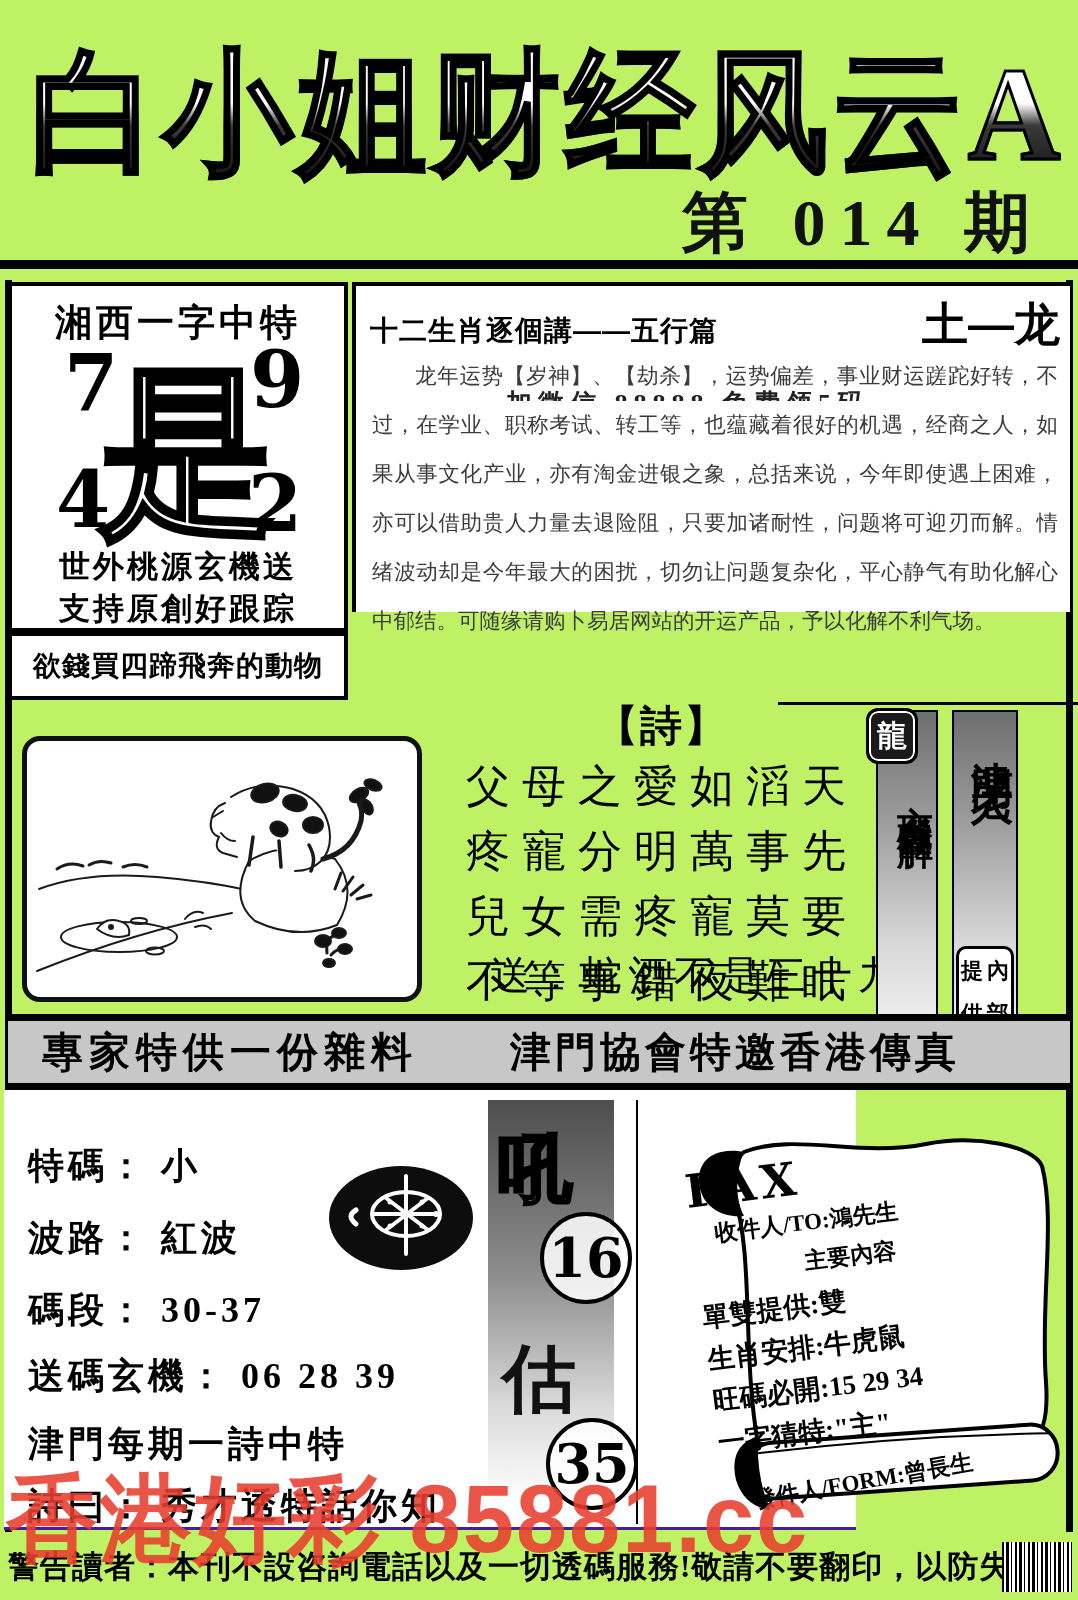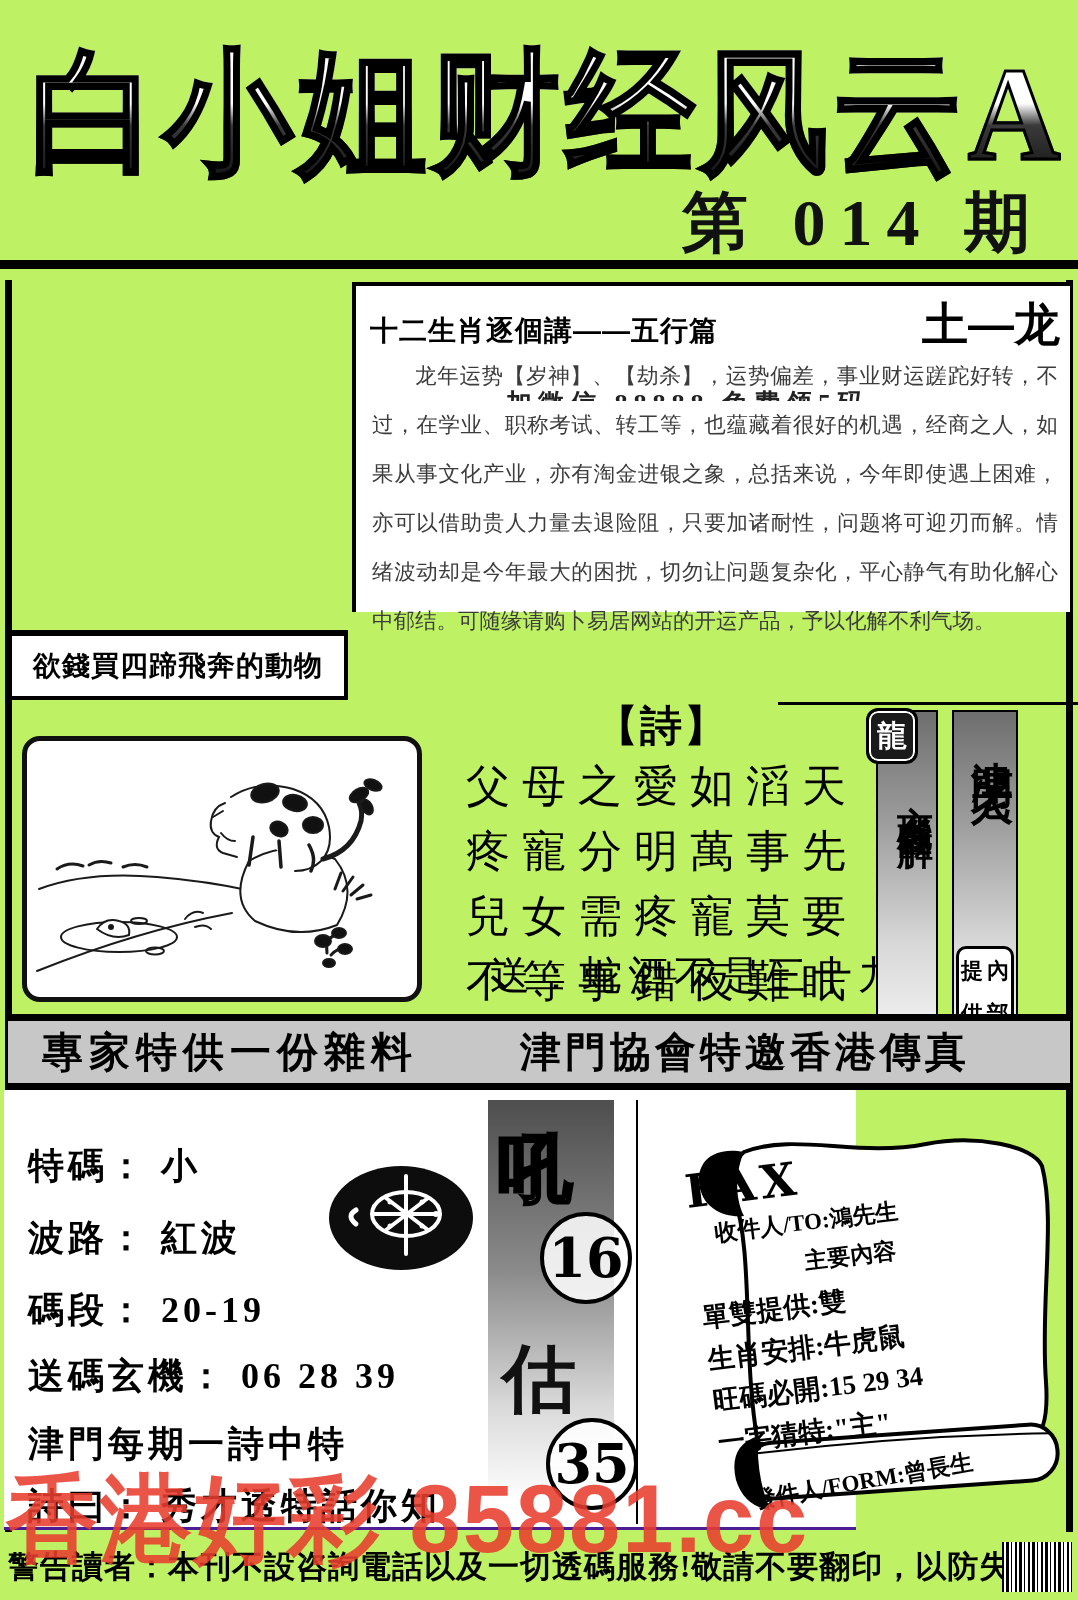--- a/index.html
+++ b/index.html
@@ -69,21 +69,21 @@
   .vstrip1 .vtext{ font-size:36px; margin-top:64px; margin-left:12px; letter-spacing:10px; }
   .vstrip2 .vtext{ font-size:42px; margin-top:16px; margin-left:10px; letter-spacing:8px; }
   .seal-icon{ position:absolute; left:-12px; top:-4px; width:52px; height:56px; background:#1a1a1a; border:3px solid #000;
     border-radius:12px; color:#fff; font-size:30px; font-weight:bold; display:flex; align-items:center; justify-content:center;
     box-shadow:0 0 0 2px #fff inset; }
   .corner-box{ position:absolute; left:2px; bottom:4px; width:58px; height:92px; border:3px solid #000; border-radius:10px;
     background:#fff; display:grid; grid-template-columns:1fr 1fr; align-items:center; justify-items:center; font-size:22px; font-weight:bold; }
 
   
   .banner{ position:absolute; left:8px; top:1014px; width:1062px; height:76px; background:#c7c7c7;
-    border-top:7px solid #000; border-bottom:7px solid #000; display:flex; align-items:center;gap:10px; }
+    border-top:7px solid #000; border-bottom:7px solid #000; display:flex; align-items:center; }
   .banner-left{ margin-left:34px; font-size:41px; font-weight:bold; letter-spacing:6px; }
   .banner-right{ margin-left:92px; font-size:41px; font-weight:bold; letter-spacing:4px; }
 
   
   .bottom-box{ position:absolute; left:4px; top:1090px; width:852px; height:440px; border-bottom:3px solid #4c1d95; background:#fff; }
   .tip-line{ position:absolute; left:24px; font-size:36px; font-weight:bold; letter-spacing:4px; white-space:nowrap; }
   .tip-0{ top:52px; } .tip-1{ top:124px; } .tip-2{ top:196px; }
   .tip-3{ top:262px; } .tip-4{ top:330px; } .tip-5{ top:392px; }
   .oval-logo{ position:absolute; left:322px; top:72px; }
 
@@ -119,20 +119,30 @@
 <body>
 
 <div class="page">
 
   <div class="main-title">白小姐财经风云A</div>
   <div class="issue-no">第 014 期</div>
   <div class="top-rule"></div>
 
   <div class="main-frame"></div>
 
+  <div class="boxA">
+    <div class="boxA-title">湘西一字中特</div>
+    <div class="num num-7">7</div>
+    <div class="num num-9">9</div>
+    <div class="num num-4">4</div>
+    <div class="num num-2">2</div>
+    <div class="big-char">是</div>
+    <div class="boxA-line boxA-line1">世外桃源玄機送</div>
+    <div class="boxA-line boxA-line2">支持原創好跟踪</div>
+  </div>
 
   <div class="boxB">
     <div class="boxB-text">欲錢買四蹄飛奔的動物</div>
   </div>
 
   <div class="boxC">
     <div class="boxC-header">
       <span class="boxC-title">十二生肖逐個講——五行篇</span>
       <span class="boxC-element">土—龙</span>
     </div>
@@ -202,21 +212,21 @@
   </div>
 
   <div class="banner">
     <span class="banner-left">專家特供一份雜料</span>
     <span class="banner-right">津門協會特邀香港傳真</span>
   </div>
 
   <div class="bottom-box">
     <div class="tip-line tip-0">特碼： 小</div>
     <div class="tip-line tip-1">波路： 紅波</div>
-    <div class="tip-line tip-2">碼段： 20-19</div>
+    <div class="tip-line tip-2">碼段： 30-37</div>
     <div class="tip-line tip-3">送碼玄機： 06 28 39</div>
     <div class="tip-line tip-4">津門每期一詩中特</div>
     <div class="tip-line tip-5">詩曰： 秀才透特話你知</div>
 
     <svg class="oval-logo" width="150" height="112" viewBox="0 0 150 112">
       <ellipse cx="75" cy="56" rx="72" ry="52" fill="#0d0d0d"></ellipse>
       <g stroke="#fff" stroke-width="4" fill="none" stroke-linecap="round">
         <ellipse cx="80" cy="52" rx="34" ry="22"></ellipse>
         <path d="M80,14 L80,92 M48,52 L114,52 M60,36 L102,68 M60,68 L102,36"></path>
         <path d="M30,48 q-10,6 0,14" stroke-width="5"></path>

